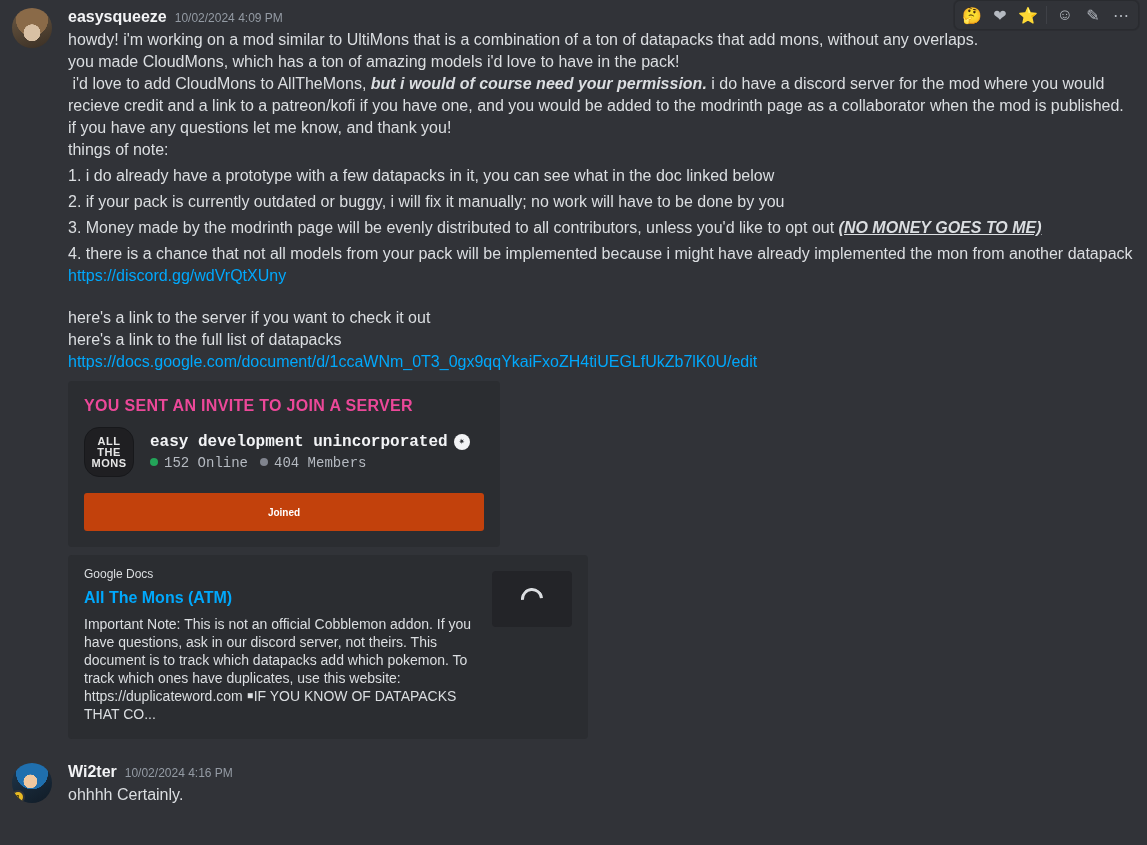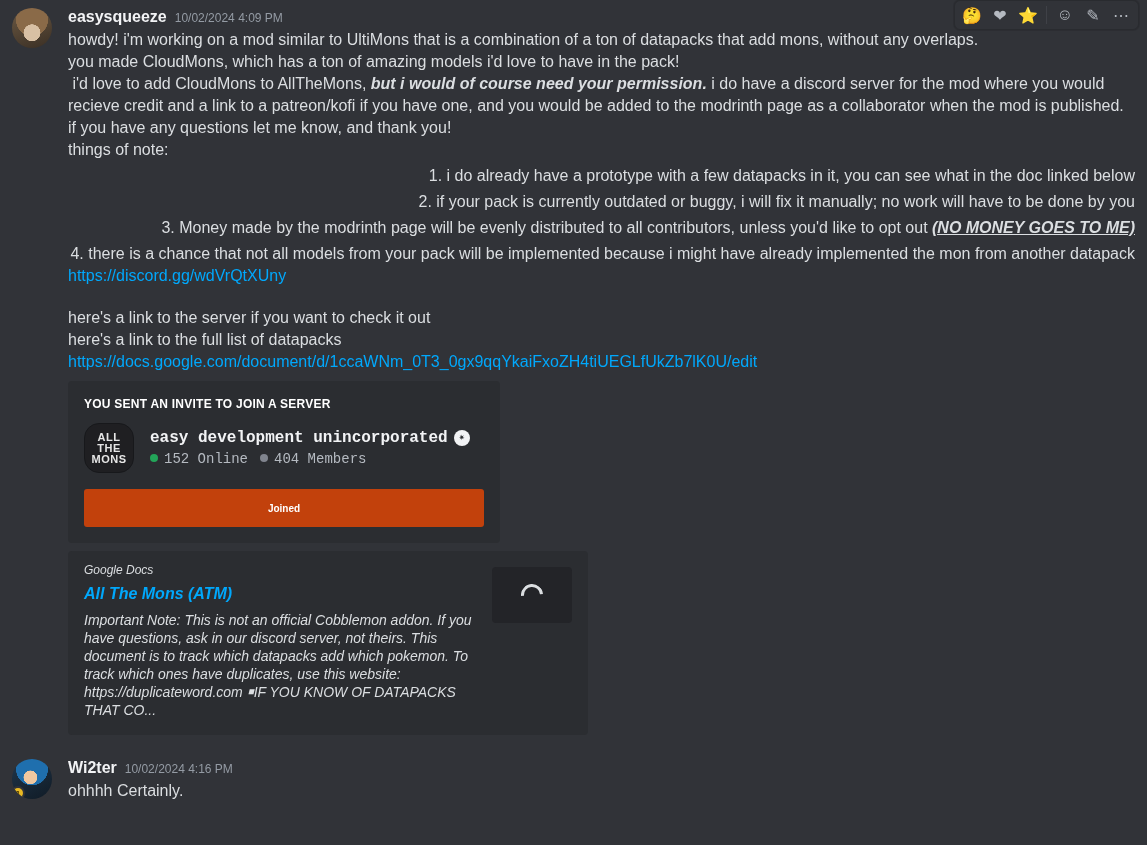--- a/index.html
+++ b/index.html
@@ -63,39 +63,39 @@
   .username { font-size: 16px; font-weight: 600; color: #f2f3f5; }
   .timestamp { font-size: 12px; color: #949ba4; }
 
   .line {
     font-size: 16px;
     line-height: 22px;
     color: #dbdee1;
     white-space: pre-wrap;
     word-wrap: break-word;
   }
-  .line.numbered { margin-top: 4px; text-align: right; }
+  .line.numbered { margin-top: 4px; }
   .line.gap { margin-top: 20px; }
   .link { color: #00a8fc; cursor: pointer; }
   .bi { font-weight: bold; font-style: italic; }
   .biu { font-weight: bold; font-style: italic; text-decoration: underline; }
 
   
   .invite {
     margin-top: 8px;
     width: 432px;
     background: #2b2d31;
     border-radius: 4px;
     padding: 16px;
   }
   .invite-header {
-    font-size: 12px;
+    font-size: 16px;
     font-weight: 700;
     letter-spacing: .02em;
-    color: #ffffff;
+    color: #ec4899;
     text-transform: uppercase;
     margin-bottom: 12px;
   }
   .invite-row { display: flex; align-items: center; }
   .invite-icon {
     width: 50px; height: 50px;
     border-radius: 15px;
     flex: 0 0 50px;
     margin-right: 16px;
     background: #1f1f22;
@@ -162,21 +162,21 @@
   .embed {
     margin-top: 8px;
     width: 520px;
     background: #2b2d31;
     border-radius: 4px;
     border-left: 4px solid #2b2d31;
     padding: 12px 16px 16px 12px;
     position: relative;
     display: flex;
   }
-  .embed-main { flex: 1 1 auto; min-width: 0; max-width: 400px; font-style: italic; }
+  .embed-main { flex: 1 1 auto; min-width: 0; max-width: 400px; }
   .embed-provider { font-size: 12px; color: #dbdee1; margin-bottom: 8px; }
   .embed-title {
     font-size: 16px;
     font-weight: 600;
     color: #00a8fc;
     margin-bottom: 8px;
     cursor: pointer;
   }
   .embed-desc {
     font-size: 14px;

